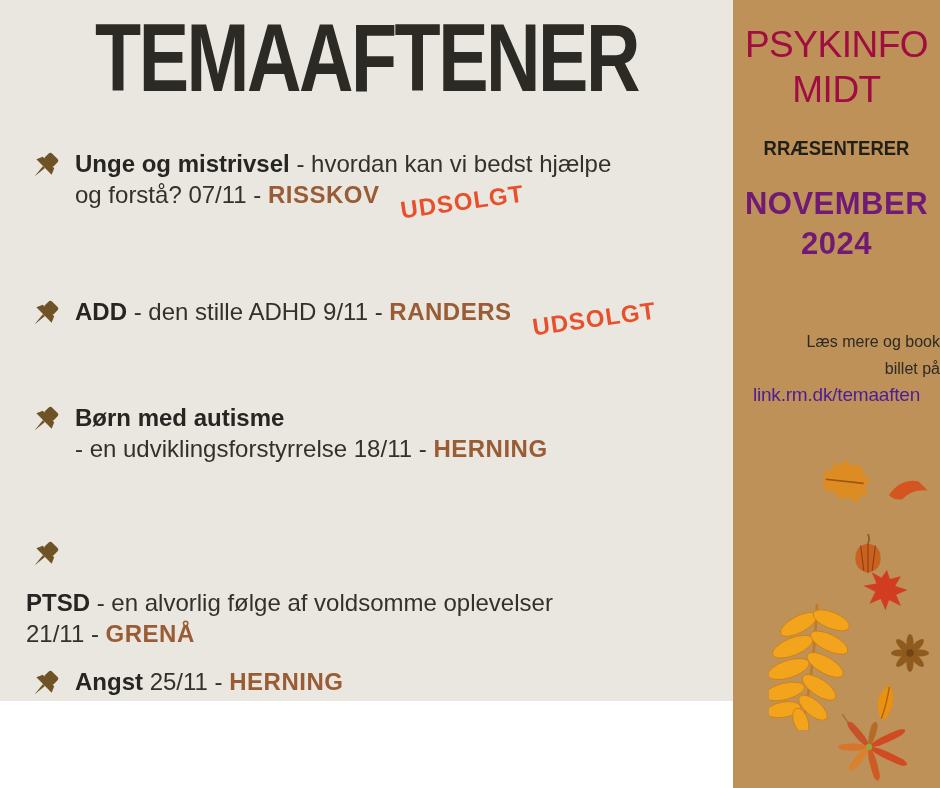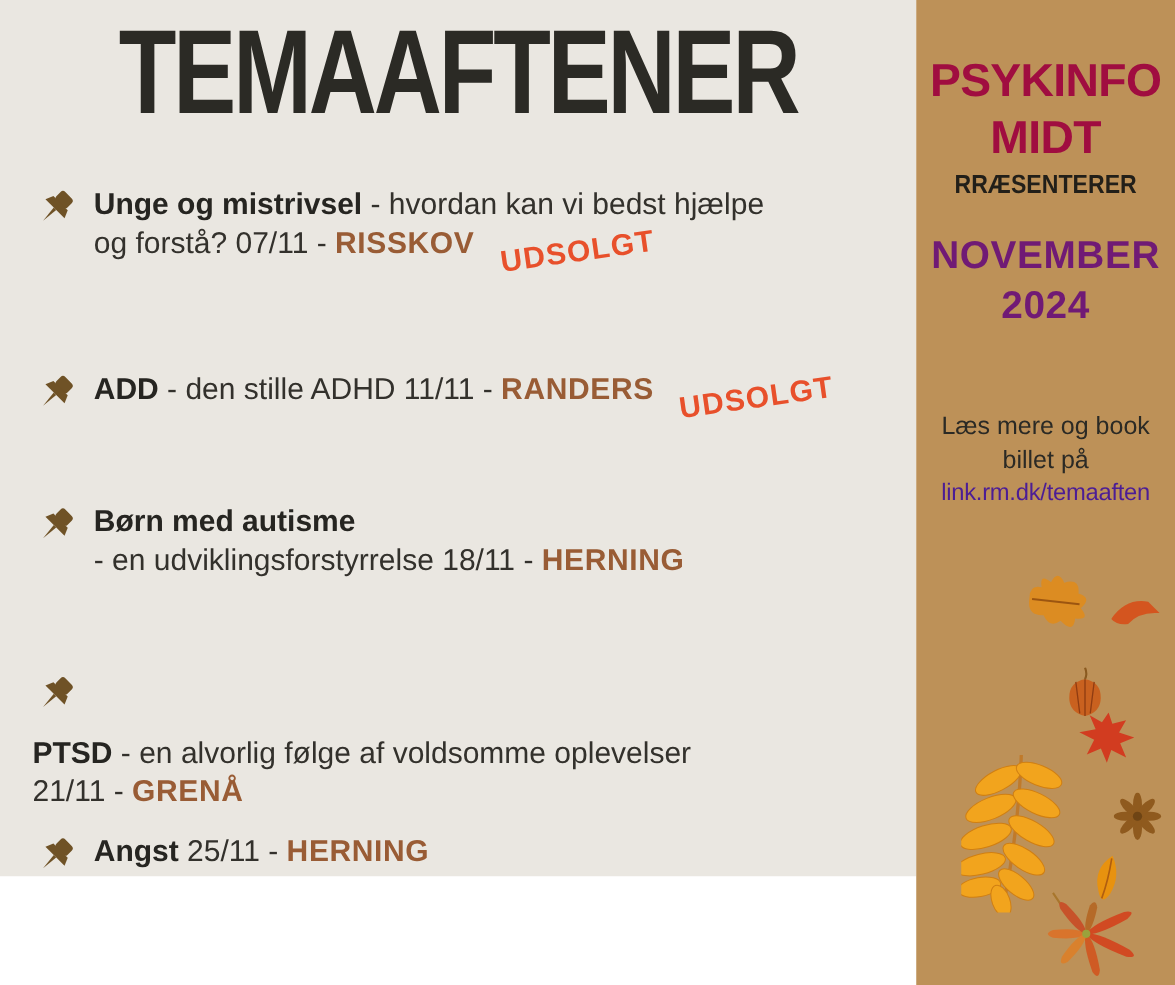--- a/index.html
+++ b/index.html
@@ -23,27 +23,27 @@
   .event-text { font-size:24px; line-height:31px; color:#33312c; max-width:630px; }
   .event-name { font-weight:bold; color:#262521; }
   .event-details { white-space:pre-line; }
   .event-location { font-weight:bold; color:#995c35; letter-spacing:0.5px; }
   .soldout {
     display:inline-block; font-weight:bold; color:#e8502b;
     letter-spacing:1px; transform:translate(20px,7px) rotate(-8deg);
   }
 
   .sb-block { position:absolute; left:0; width:100%; text-align:center; }
-  .org { top:42px; font-size:37px; line-height:45px; font-weight:bold;
+  .org { top:22px; font-size:37px; line-height:45px; font-weight:normal;
          color:#a00d40; letter-spacing:-0.5px; }
   .presents { top:136px; font-size:21px; font-weight:bold; color:#221f19;
               transform:scaleX(0.88); }
   .month { top:184px; font-size:31px; line-height:40px; font-weight:bold;
            color:#701a75; letter-spacing:0.5px; }
-  .cta { top:328px; font-size:20px; line-height:27px; color:#2b2a25; }
+  .cta { top:328px; font-size:16px; line-height:27px; color:#2b2a25;text-align:right; }
   .book-link { top:384px; font-size:19px; font-weight:500; color:#4c1d95;
                letter-spacing:-0.2px; cursor:pointer; }
 
   .leaf { position:absolute; }
 </style>
 </head>
 <body>
 
 <div class="main">
   <h1 class="poster-title">TEMAAFTENER</h1>
@@ -64,21 +64,21 @@
 
   <div class="event e2">
     <svg class="pin" viewBox="0 0 40 40">
       <g transform="rotate(45 20 20)" fill="#6f5226">
         <rect x="13" y="3" width="14" height="11" rx="3"></rect>
         <path d="M11 13 h18 l3 7 h-24 z"></path>
         <path d="M18.5 20 h3 L20 35 z"></path>
       </g>
     </svg>
     <div class="event-text">
-      <span class="event-name">ADD</span><span class="event-details"> - den stille ADHD 11/11 - </span><span class="event-location">RANDERS</span><span class="soldout">UDSOLGT</span>
+      <span class="event-name">ADD</span><span class="event-details"> - den stille ADHD 9/11 - </span><span class="event-location">RANDERS</span><span class="soldout">UDSOLGT</span>
     </div>
   </div>
 
   <div class="event e3">
     <svg class="pin" viewBox="0 0 40 40">
       <g transform="rotate(45 20 20)" fill="#6f5226">
         <rect x="13" y="3" width="14" height="11" rx="3"></rect>
         <path d="M11 13 h18 l3 7 h-24 z"></path>
         <path d="M18.5 20 h3 L20 35 z"></path>
       </g>

